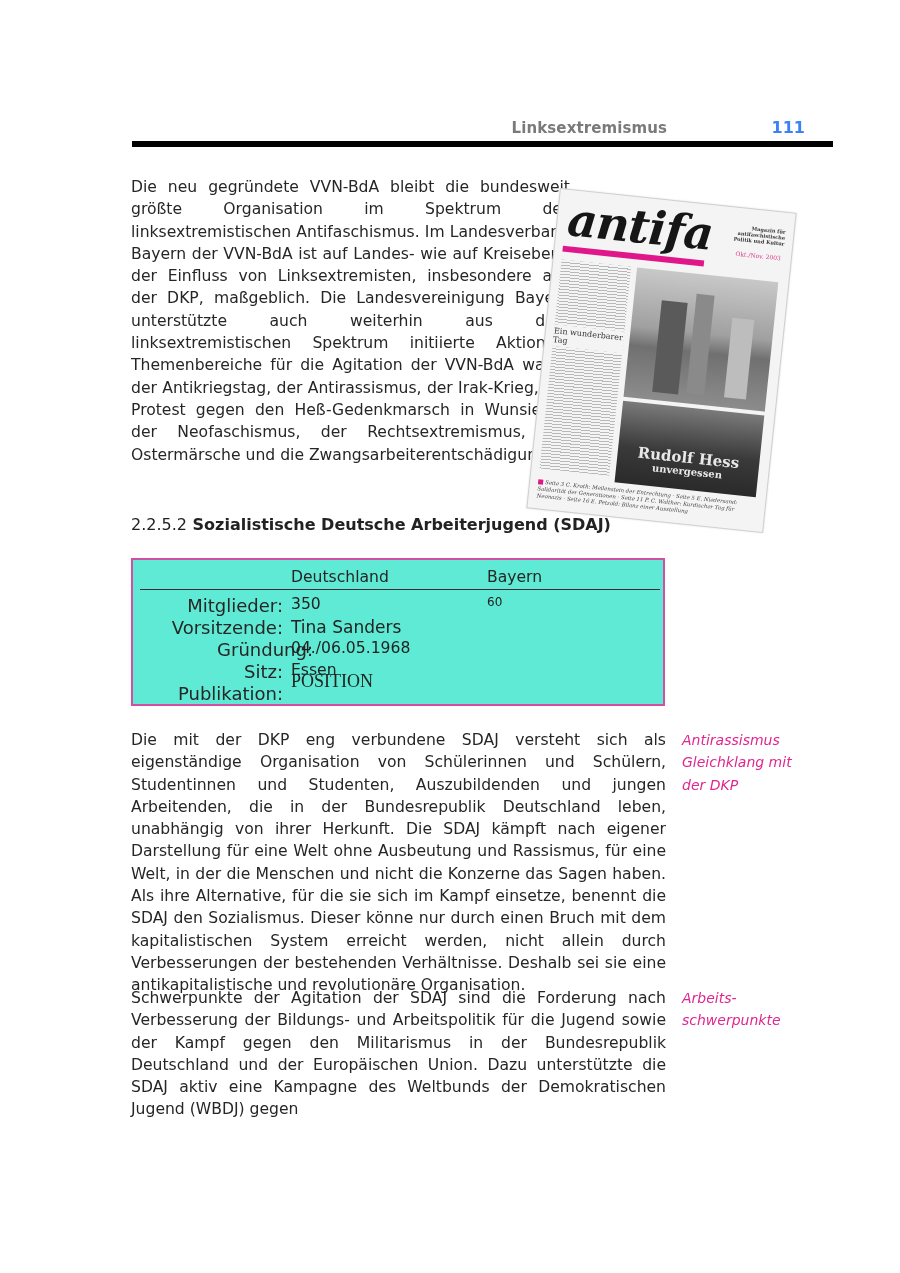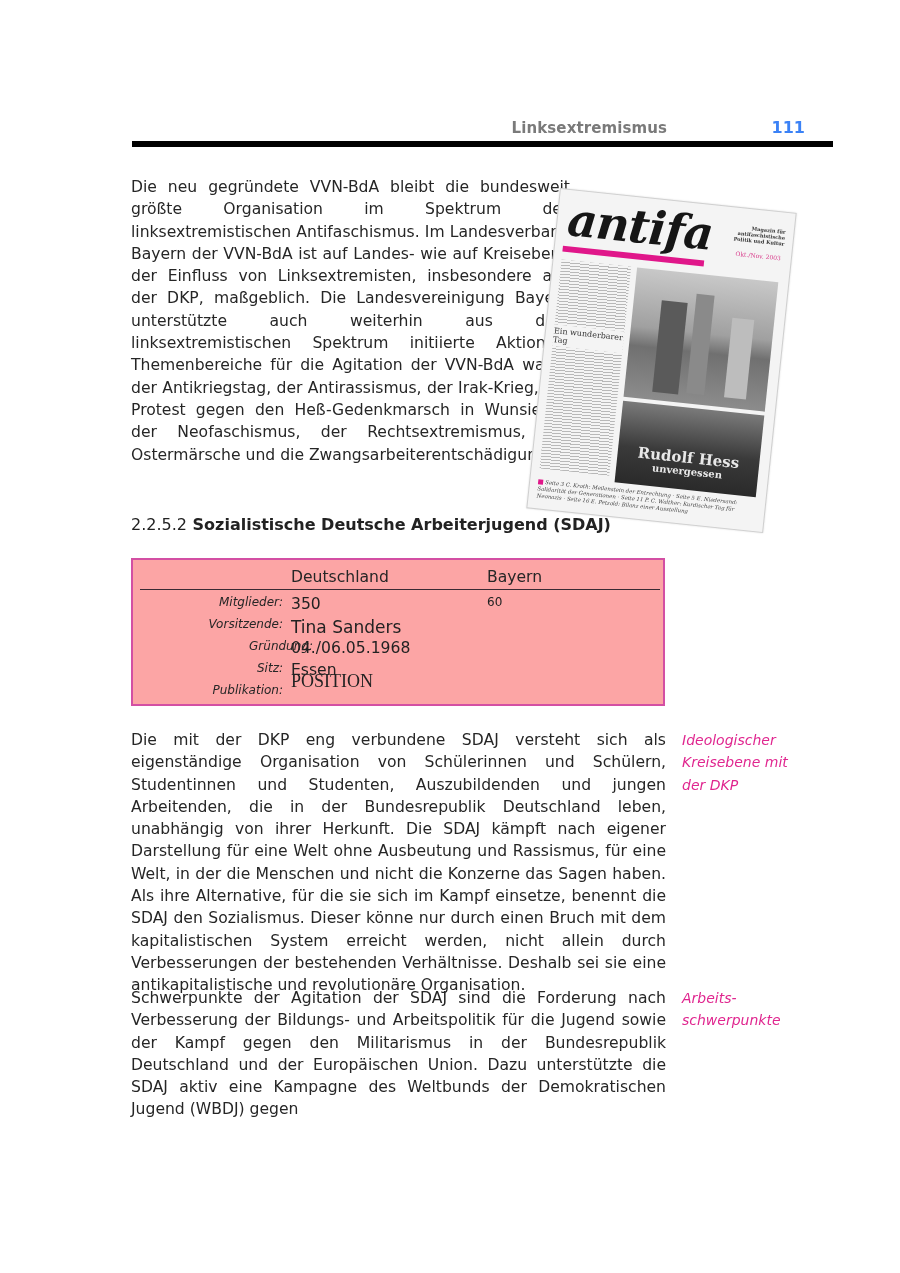--- a/index.html
+++ b/index.html
@@ -40,24 +40,24 @@
   .cover-banner small { display: block; font-size: 10px; }
   .cover-foot { position: absolute; left: 8px; top: 290px; width: 220px; font-size: 5.4px; line-height: 7px;
                 color: #444; font-style: italic; }
   .cover-foot .sq { display: inline-block; width: 5px; height: 5px; background: #e0178a; margin-right: 2px; vertical-align: middle; }
 
   .section-heading { position: absolute; left: 131px; top: 515px; font-size: 16px; color: #222; }
   .section-heading .num { font-weight: normal; }
   .section-heading .title { font-weight: bold; }
 
   .fact-box { position: absolute; left: 131px; top: 558px; width: 534px; height: 148px;
-              background: #fca5a5; border: 2px solid #d34fa3; box-sizing: border-box; }
+              background: #5eead4; border: 2px solid #d34fa3; box-sizing: border-box; }
   .fact-head { position: absolute; top: 8px; font-size: 15.6px; color: #262626; }
   .fact-rule { position: absolute; left: 7px; top: 29px; width: 520px; height: 1px; background: #3a2a33; }
-  .fact-row { position: absolute; left: 0; height: 22px; font-size: 12px; color: #262626; font-style: italic; }
+  .fact-row { position: absolute; left: 0; height: 22px; font-size: 18px; color: #262626; }
   .fact-label { position: absolute; right: 0; width: 160px; text-align: right; }
   .fact-val { position: absolute; white-space: nowrap; }
 
   .p2 { position: absolute; left: 131px; top: 729px; width: 535px; }
   .p3 { position: absolute; left: 131px; top: 987px; width: 535px; }
 
   .margin-note { position: absolute; left: 682px; font-size: 14px; line-height: 22.3px; font-style: italic; color: #e0268f; }
   .mn1 { top: 729px; width: 120px; }
   .mn2 { top: 987px; width: 120px; }
 </style>
@@ -125,16 +125,16 @@
   </div>
   <span class="fact-val" style="left:158px; top:101px; font-size:15.6px;">Essen</span>
 
   <div class="fact-row" style="top:123px; width:150px;">
     <span class="fact-label">Publikation:</span>
   </div>
   <span class="fact-val" style="left:158px; top:111px; font-size:18px;font-family:Liberation Serif, serif;">POSITION</span>
 </div>
 
 <p class="body-text p2">Die mit der DKP eng verbundene SDAJ versteht sich als eigenständige Organisation von Schülerinnen und Schülern, Studentinnen und Studenten, Auszubildenden und jungen Arbeitenden, die in der Bundesrepublik Deutschland leben, unabhängig von ihrer Herkunft. Die SDAJ kämpft nach eigener Darstellung für eine Welt ohne Ausbeutung und Rassismus, für eine Welt, in der die Menschen und nicht die Konzerne das Sagen haben. Als ihre Alternative, für die sie sich im Kampf einsetze, benennt die SDAJ den Sozialismus. Dieser könne nur durch einen Bruch mit dem kapitalistischen System erreicht werden, nicht allein durch Verbesserungen der bestehenden Verhältnisse. Deshalb sei sie eine antikapitalistische und revolutionäre Organisation.</p>
-<div class="margin-note mn1">Ideologischer Kreisebene mit der DKP</div>
+<div class="margin-note mn1">Antirassismus Gleichklang mit der DKP</div>
 
 <p class="body-text p3">Schwerpunkte der Agitation der SDAJ sind die Forderung nach Verbesserung der Bildungs- und Arbeitspolitik für die Jugend sowie der Kampf gegen den Militarismus in der Bundesrepublik Deutschland und der Europäischen Union. Dazu unterstützte die SDAJ aktiv eine Kampagne des Weltbunds der Demokratischen Jugend (WBDJ) gegen</p>
 <div class="margin-note mn2">Arbeits-schwerpunkte</div>
 
 </body></html>

